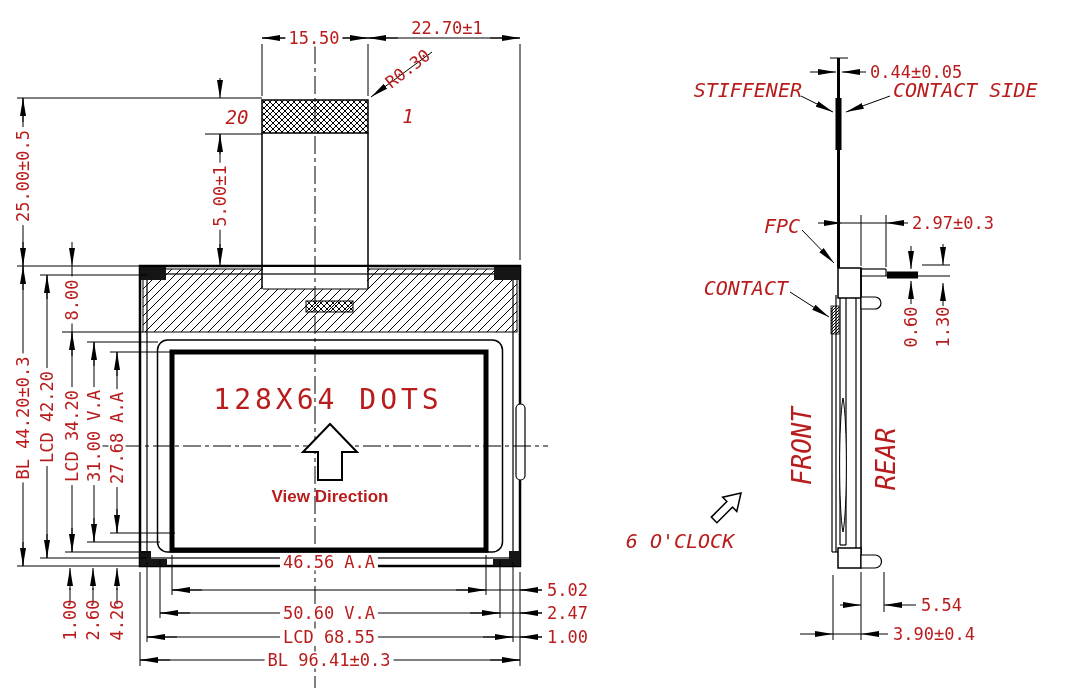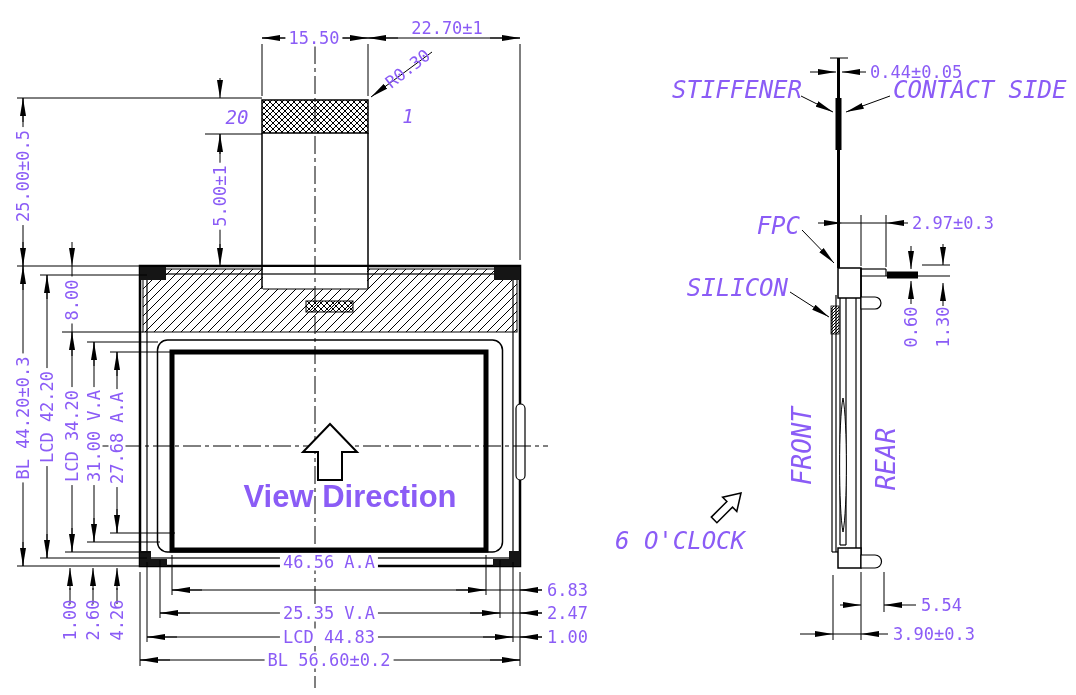--- a/index.html
+++ b/index.html
@@ -1,30 +1,30 @@
 <!DOCTYPE html>
 <html><head>
 <meta charset="utf-8">
 <style>
   html,body{margin:0;padding:0;background:#fff;}
   #canvas{position:relative;width:1076px;height:695px;background:#fff;overflow:hidden;
-          font-family:"DejaVu Sans Mono",monospace;color:#8b5cf6;}
+          font-family:"DejaVu Sans Mono",monospace;color:#b91c1c;}
   svg{position:absolute;left:0;top:0;}
   .lbl{position:absolute;font:17px/1 "DejaVu Sans Mono",monospace;white-space:nowrap;
        transform:translate(-50%,-50%);}
   .bg{background:#fff;padding:0 3px;}
   .rot{transform:translate(-50%,-50%) rotate(-90deg);}
   .rotbg{transform:translate(-50%,-50%) rotate(-90deg);background:#fff;padding:0 3px;}
   .la{transform:translate(0,-50%);}
   .ra{transform:translate(-100%,-50%);}
   .it{font-style:italic;}
-  .big{font-size:24px;}
+  .big{font-size:20px;}
   .pin{font-size:19px;font-style:italic;}
   .dots{font-size:28px;letter-spacing:4px;}
-  .viewdir{font-family:"Liberation Sans",sans-serif;font-weight:700;font-size:31px;margin-left:20px;}
+  .viewdir{font-family:"Liberation Sans",sans-serif;font-weight:700;font-size:17px;}
   .frontrear{font-size:26px;font-style:italic;}
   .r030{transform:translate(-50%,-50%) rotate(-38deg);}
 </style>
 </head>
 <body>
 
 <div id="canvas">
 
 <svg width="1076" height="695" viewBox="0 0 1076 695">
   <defs>
@@ -261,37 +261,38 @@
 <div class="lbl rotbg" style="left:72px;top:300px">8.00</div>
 <div class="lbl rotbg" style="left:23px;top:418px">BL 44.20±0.3</div>
 <div class="lbl rotbg" style="left:47px;top:417px">LCD 42.20</div>
 <div class="lbl rotbg" style="left:72px;top:436px">LCD 34.20</div>
 <div class="lbl rotbg" style="left:94px;top:436px">31.00 V.A</div>
 <div class="lbl rotbg" style="left:117px;top:438px">27.68 A.A</div>
 <div class="lbl rot" style="left:70px;top:620px">1.00</div>
 <div class="lbl rot" style="left:93px;top:620px">2.60</div>
 <div class="lbl rot" style="left:117px;top:620px">4.26</div>
 
+<div class="lbl dots" style="left:328px;top:400px">128X64 DOTS</div>
 <div class="lbl viewdir" style="left:330px;top:496px">View Direction</div>
 
 <div class="lbl bg" style="left:329px;top:562px">46.56 A.A</div>
-<div class="lbl bg" style="left:329px;top:613px">25.35 V.A</div>
-<div class="lbl bg" style="left:329px;top:637px">LCD 44.83</div>
-<div class="lbl bg" style="left:329px;top:660px">BL 56.60±0.2</div>
-<div class="lbl la" style="left:547px;top:590px">6.83</div>
+<div class="lbl bg" style="left:329px;top:613px">50.60 V.A</div>
+<div class="lbl bg" style="left:329px;top:637px">LCD 68.55</div>
+<div class="lbl bg" style="left:329px;top:660px">BL 96.41±0.3</div>
+<div class="lbl la" style="left:547px;top:590px">5.02</div>
 <div class="lbl la" style="left:547px;top:613px">2.47</div>
 <div class="lbl la" style="left:547px;top:637px">1.00</div>
 
 <div class="lbl la" style="left:870px;top:72px">0.44±0.05</div>
 <div class="lbl ra it big" style="left:802px;top:90px">STIFFENER</div>
 <div class="lbl la it big" style="left:893px;top:90px">CONTACT SIDE</div>
 <div class="lbl ra it big" style="left:800px;top:226px">FPC</div>
 <div class="lbl la" style="left:912px;top:223px">2.97±0.3</div>
-<div class="lbl ra it big" style="left:788px;top:288px">SILICON</div>
+<div class="lbl ra it big" style="left:788px;top:288px">CONTACT</div>
 <div class="lbl rot" style="left:911px;top:327px">0.60</div>
 <div class="lbl rot" style="left:943px;top:327px">1.30</div>
 <div class="lbl rot frontrear" style="left:802px;top:446px">FRONT</div>
 <div class="lbl rot frontrear" style="left:886px;top:459px">REAR</div>
 <div class="lbl it big" style="left:680px;top:541px">6 O'CLOCK</div>
 <div class="lbl la" style="left:921px;top:605px">5.54</div>
-<div class="lbl la" style="left:893px;top:634px">3.90±0.3</div>
+<div class="lbl la" style="left:893px;top:634px">3.90±0.4</div>
 
 </div>
 
 </body></html>

